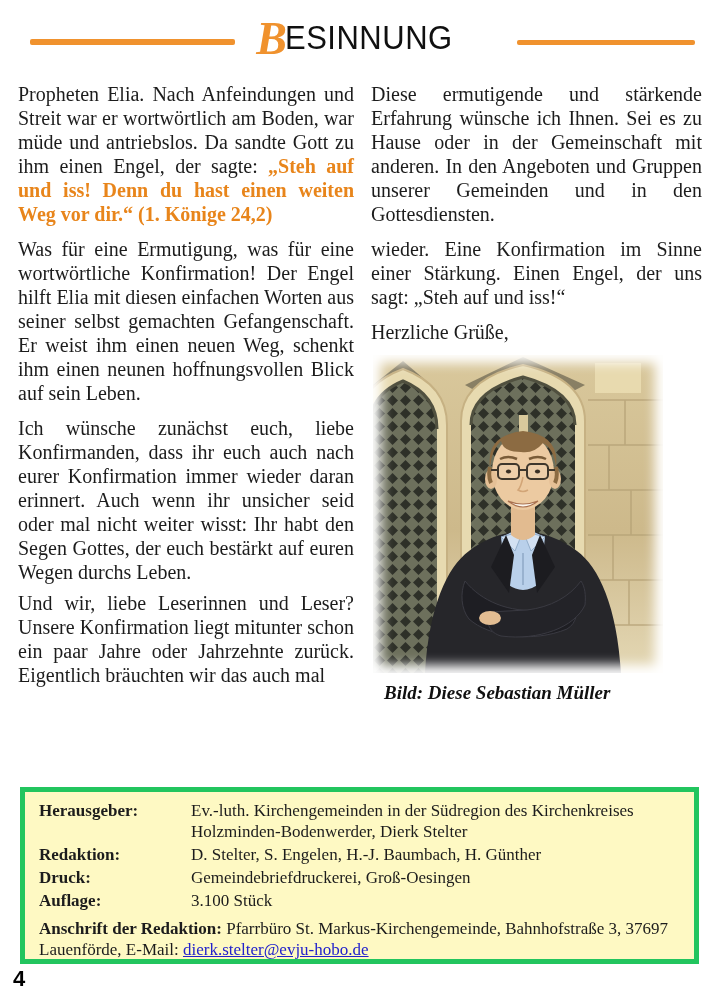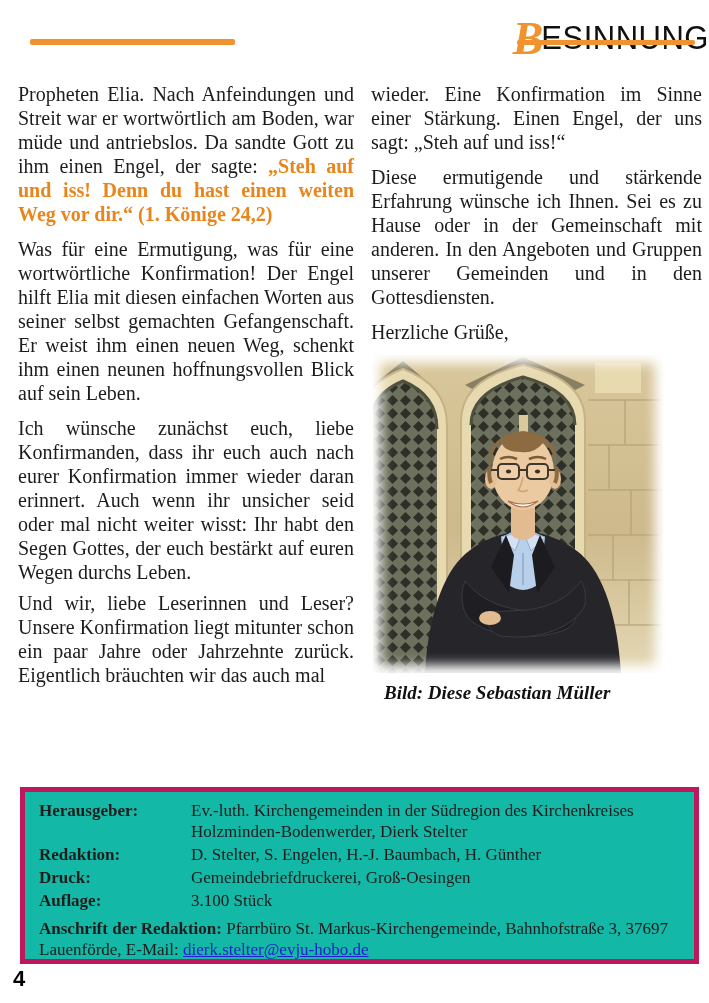--- a/index.html
+++ b/index.html
@@ -6,21 +6,21 @@
   body{
     width:709px;height:1003px;position:relative;background:#ffffff;
     font-family:"Liberation Serif", serif;color:#1c1c1c;overflow:hidden;
   }
   .page{position:absolute;inset:0;}
 
   
   .bar{position:absolute;background:#F0922E;border-radius:2px;}
   .bar-left{left:30px;top:39px;width:205px;height:6px;}
   .bar-right{left:517px;top:40px;width:178px;height:5px;}
-  .title{position:absolute;left:0;right:0;top:16px;margin:0;text-align:right;font-weight:normal;white-space:nowrap;}
+  .title{position:absolute;left:0;right:0;top:16px;margin:0;text-align:center;font-weight:normal;white-space:nowrap;}
   .title-initial{
     font-family:"Liberation Serif", serif;font-style:italic;font-weight:bold;
     color:#F0922E;font-size:46px;line-height:1;vertical-align:-5px;letter-spacing:-2px;
   }
   .title-rest{
     font-family:"Liberation Sans", sans-serif;font-size:31px;color:#101010;
     letter-spacing:0.5px;display:inline-block;transform:scaleY(1.06);transform-origin:bottom;
   }
 
   
@@ -43,21 +43,21 @@
   }
   .photo svg{display:block;}
   .caption{
     margin:8px 0 0 13px;font-style:italic;font-weight:bold;font-size:19px;
     text-align:left;color:#101010;
   }
 
   
   .imprint{
     position:absolute;left:20px;top:787px;width:679px;height:177px;
-    box-sizing:border-box;border:5px solid #be185d;background:#14b8a6;
+    box-sizing:border-box;border:5px solid #22c55e;background:#fef9c3;
     padding:8px 16px 4px 14px;font-size:17px;line-height:21px;overflow:hidden;
   }
   .imprint-grid{display:grid;grid-template-columns:152px 1fr;row-gap:2px;column-gap:0;}
   .imprint-label{font-weight:bold;}
   .imprint-value{max-width:486px;}
   .imprint-address{margin:7px 0 0 0;}
   .imprint-address b{font-weight:bold;}
   .email{color:#2121CC;text-decoration:underline;cursor:pointer;}
 
   .page-number{
@@ -75,22 +75,22 @@
   <span class="bar bar-right"></span>
 
   <div class="col col-left">
     <p><span>Propheten Elia. Nach Anfeindungen und Streit war er wortwörtlich am Boden, war müde und antriebslos. Da sandte Gott zu ihm einen Engel, der sagte: </span><span class="highlight">„Steh auf und iss! Denn du hast einen weiten Weg vor dir.“ (1. Könige 24,2)</span></p>
     <p>Was für eine Ermutigung, was für eine wortwörtliche Konfirmation! Der Engel hilft Elia mit diesen einfachen Worten aus seiner selbst gemachten Gefangenschaft. Er weist ihm einen neuen Weg, schenkt ihm einen neunen hoffnungsvollen Blick auf sein Leben.</p>
     <p class="no-bottom-gap">Ich wünsche zunächst euch, liebe Konfirmanden, dass ihr euch auch nach eurer Konfirmation immer wieder daran erinnert. Auch wenn ihr unsicher seid oder mal nicht weiter wisst: Ihr habt den Segen Gottes, der euch bestärkt auf euren Wegen durchs Leben.</p>
     <p>Und wir, liebe Leserinnen und Leser? Unsere Konfirmation liegt mitunter schon ein paar Jahre oder Jahrzehnte zurück. Eigentlich bräuchten wir das auch mal</p>
   </div>
 
   <div class="col col-right">
+    <p>Diese ermutigende und stärkende Erfahrung wünsche ich Ihnen. Sei es zu Hause oder in der Gemeinschaft mit anderen. In den Angeboten und Gruppen unserer Gemeinden und in den Gottesdiensten.</p>
     <p>wieder. Eine Konfirmation im Sinne einer Stärkung. Einen Engel, der uns sagt: „Steh auf und iss!“</p>
-    <p>Diese ermutigende und stärkende Erfahrung wünsche ich Ihnen. Sei es zu Hause oder in der Gemeinschaft mit anderen. In den Angeboten und Gruppen unserer Gemeinden und in den Gottesdiensten.</p>
     <p class="closing"><span>Herzliche Grüße,</span><br></p>
 
     <div class="photo">
       <svg width="290" height="318" viewBox="0 0 290 318" xmlns="http://www.w3.org/2000/svg">
         <defs>
           <pattern id="lattice" width="13" height="13" patternUnits="userSpaceOnUse">
             <rect width="13" height="13" fill="#6d705c"></rect>
             <path d="M6.5 1 L12 6.5 L6.5 12 L1 6.5 Z" fill="#2e3028"></path>
           </pattern>
           <linearGradient id="stone" x1="0" y1="0" x2="0" y2="1">

